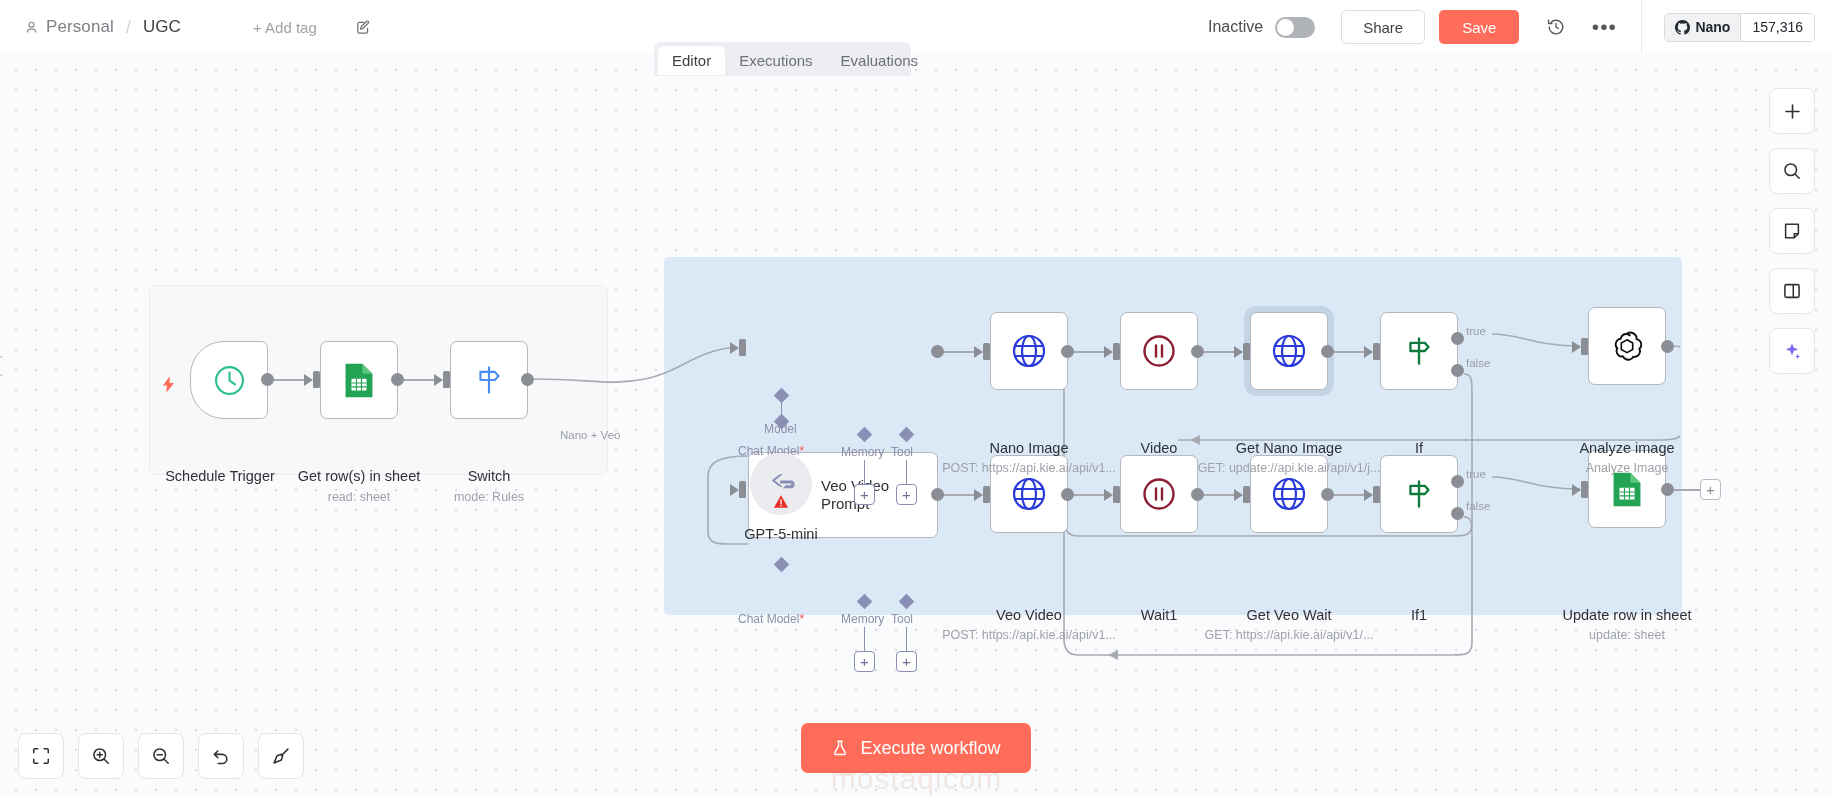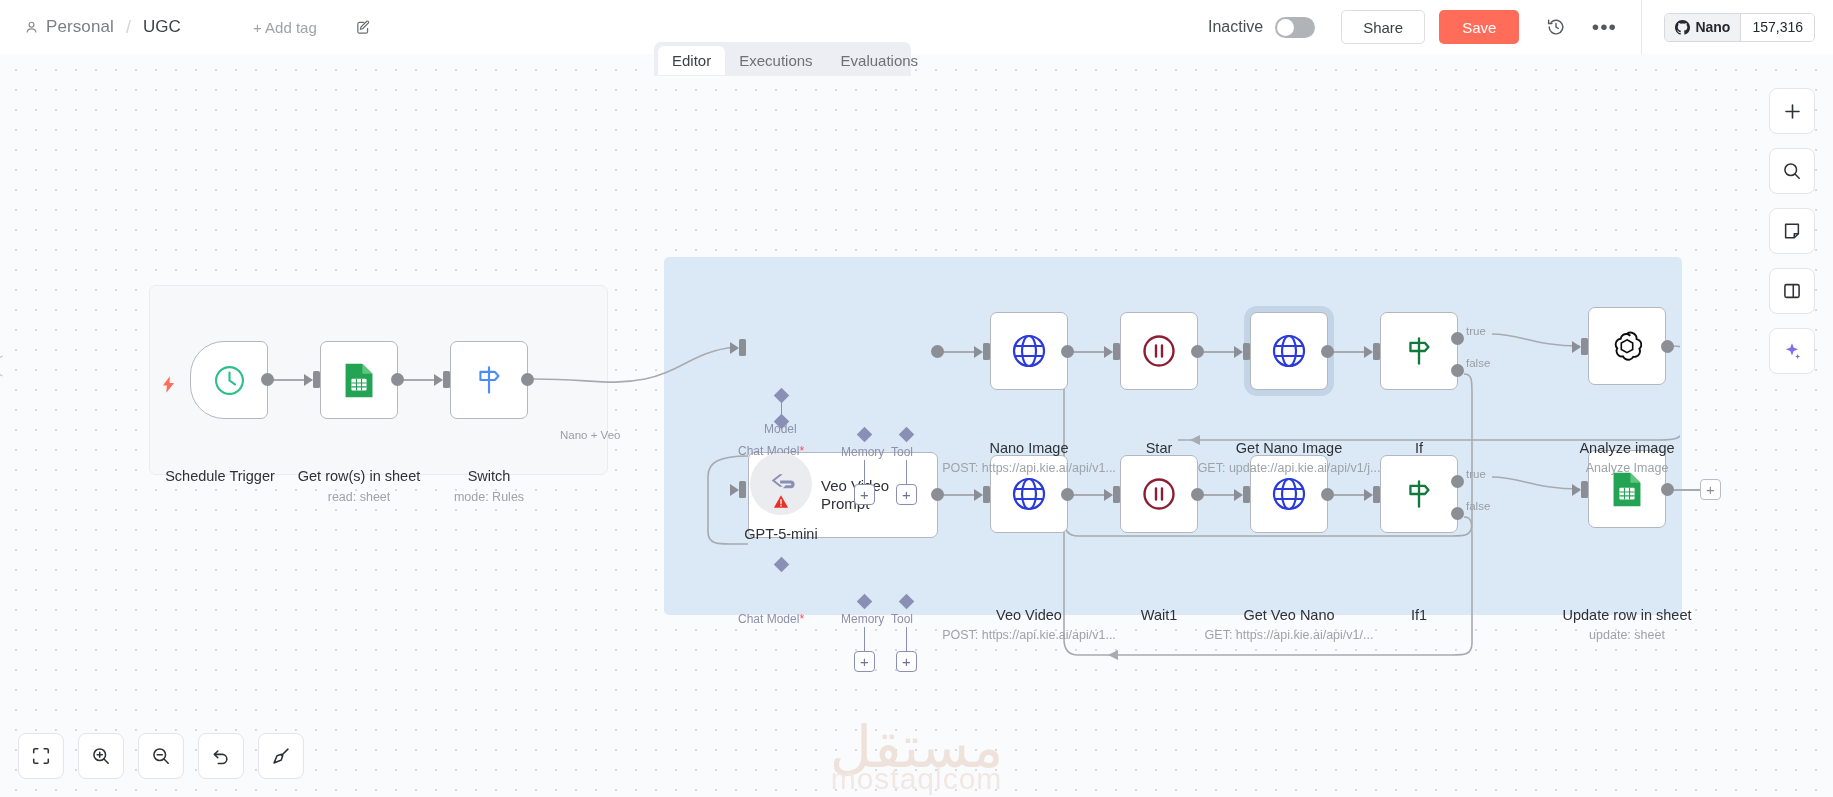--- a/index.html
+++ b/index.html
@@ -338,21 +338,21 @@
     <div class="endpoint-in" style="left:1113px; top:289px;"></div>
 
     <div class="node sq" style="left:1120px; top:258px;">
       <span style="display:flex">
         <svg viewBox="0 0 40 40" width="40" height="40" fill="none" stroke="#8c1d32" stroke-width="2.4">
           <circle cx="20" cy="20" r="14.5"></circle>
             <path d="M17 14.5v11M23 14.5v11" stroke-linecap="round"></path>
         </svg>
       </span>
     </div>
-    <div class="node-title" style="left:1159px; top:386px;">Star</div>
+    <div class="node-title" style="left:1159px; top:386px;">Video</div>
     <div class="endpoint-out" style="left:1191px; top:291px;"></div>
     <div class="conn" style="left:1202px; top:297px; width:38px;"></div>
     <div class="endpoint-in" style="left:1243px; top:289px;"></div>
 
     <div class="node sq selected" style="left:1250px; top:258px;">
       <span style="display:flex">
         <svg viewBox="0 0 40 40" width="40" height="40" fill="none" stroke="#2b3bdb" stroke-width="2.2">
           <circle cx="20" cy="20" r="15"></circle>
             <ellipse cx="20" cy="20" rx="7" ry="15"></ellipse>
             <path d="M5.6 15h28.8M5.6 25h28.8"></path>
@@ -486,21 +486,21 @@
 
     <div class="node sq" style="left:1250px; top:401px;">
       <span style="display:flex">
         <svg viewBox="0 0 40 40" width="40" height="40" fill="none" stroke="#2b3bdb" stroke-width="2.2">
           <circle cx="20" cy="20" r="15"></circle>
             <ellipse cx="20" cy="20" rx="7" ry="15"></ellipse>
             <path d="M5.6 15h28.8M5.6 25h28.8"></path>
         </svg>
       </span>
     </div>
-    <div class="node-title" style="left:1289px; top:553px;">Get Veo Nano</div>
+    <div class="node-title" style="left:1289px; top:553px;">Get Veo Wait</div>
     <div class="node-sub" style="left:1289px; top:574px;">GET: https://api.kie.ai/api/v1/...</div>
     <div class="endpoint-out" style="left:1321px; top:434px;"></div>
     <div class="conn" style="left:1332px; top:440px; width:38px;"></div>
     <div class="endpoint-in" style="left:1373px; top:432px;"></div>
 
     <div class="node sq" style="left:1380px; top:401px;">
       <span style="display:flex">
         <svg viewBox="0 0 40 40" width="36" height="36" fill="none" stroke="#0e7a3c" stroke-width="2.6" stroke-linejoin="round">
           <path d="M20 6v28" stroke-linecap="round"></path>
             <path d="M10.5 11h16l4 4.5-4 4.5h-16z"></path>
@@ -578,20 +578,28 @@
             <path d="M18.6 3.4l-7.1 7.1"></path>
               <path d="M11.6 9.1l-5 1.6-3.2 7.9 7.9-3.2 1.6-5z"></path>
           </svg>
         </span>
       </div>
     </div>
 
     <div class="watermark">مستقل</div>
     <div class="watermark2">mostaqlcom</div>
 
+    <button class="exec-btn">
+      <span style="display:flex">
+        <svg viewBox="0 0 20 20" width="18" height="18" fill="none" stroke="#fff" stroke-width="1.6" stroke-linecap="round" stroke-linejoin="round">
+          <path d="M7.5 2.5h5M8.4 2.5v5.2L4.2 15.2a1.3 1.3 0 001.1 2h9.4a1.3 1.3 0 001.1-2l-4.2-7.5V2.5"></path>
+        </svg>
+      </span>
+      <span>Execute workflow</span>
+    </button>
 
     <div class="right-toolbar">
       <div class="rt-btn">
         <span style="display:flex">
           <svg viewBox="0 0 22 22" width="21" height="21" fill="none" stroke="#2e3136" stroke-width="1.7" stroke-linecap="round">
               <path d="M11 4.2v13.6M4.2 11h13.6"></path>
             </svg>
         </span>
       </div>
       <div class="rt-btn">

